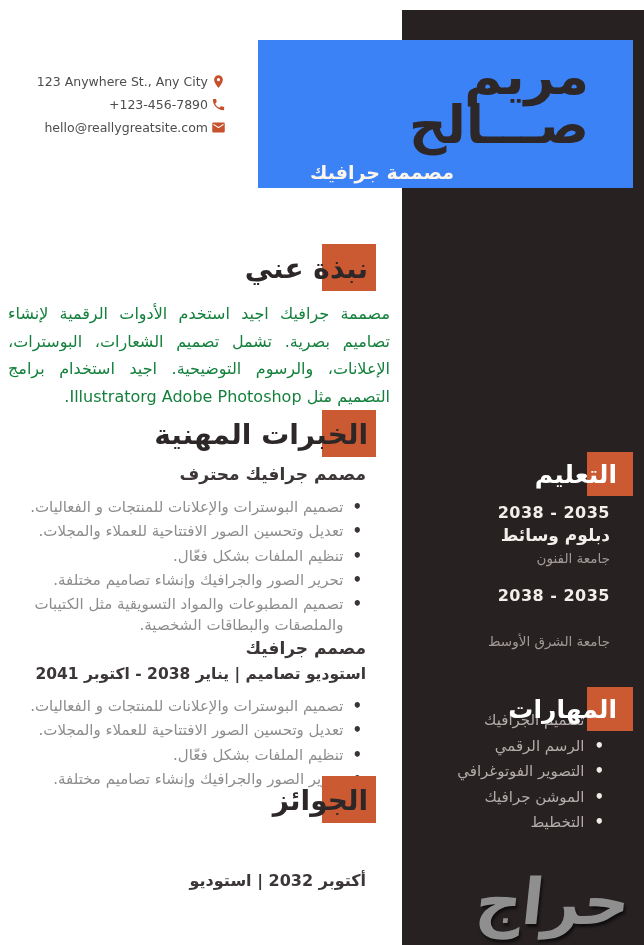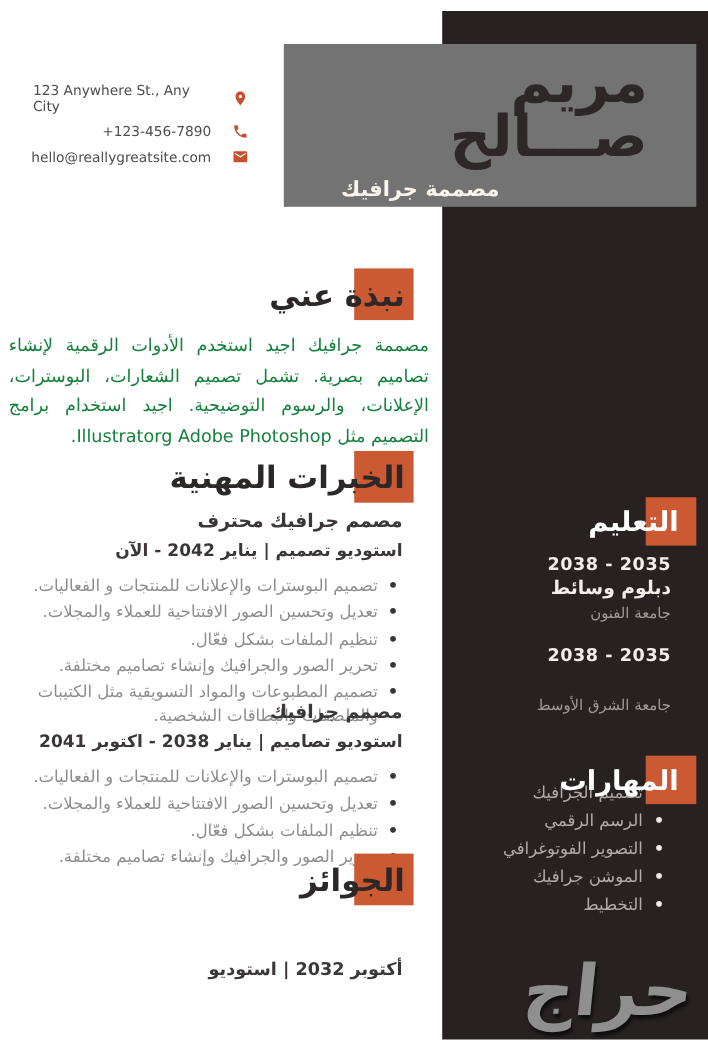--- a/index.html
+++ b/index.html
@@ -3,28 +3,28 @@
 <meta charset="utf-8">
 <style>
   html,body{margin:0;padding:0;}
   body{
     width:644px;height:945px;position:relative;overflow:hidden;
     background:#ffffff;
     font-family:"DejaVu Sans","Liberation Sans",sans-serif;
   }
   
   .dark-panel{position:absolute;left:402px;top:10px;width:242px;height:935px;background:#272122;}
-  .orange-header{position:absolute;left:258px;top:40px;width:375px;height:148px;background:#737373;z-index:3;}
+  .orange-header{position:absolute;left:258px;top:40px;width:375px;height:148px;background:#3b82f6;z-index:3;}
   
   .name-block{position:absolute;top:12px;right:44px;text-align:right;direction:rtl;
     color:#2d2728;font-weight:900;font-size:52px;line-height:.95;letter-spacing:-1px;}
   .subtitle{position:absolute;left:52px;bottom:5px;color:#fcf5ec;font-weight:700;font-size:19px;direction:rtl;}
   
   .contact{position:absolute;top:74px;left:30px;width:196px;}
-  .contact-row{display:flex;justify-content:flex-end;align-items:center;gap:19px;
+  .contact-row{display:flex;justify-content:flex-end;align-items:center;gap:3px;
     margin-bottom:8px;font-size:12.5px;color:#4d4d4d;}
   .contact-row svg{width:15px;height:15px;flex:0 0 auto;}
   
   .sec-heading{position:absolute;left:8px;width:384px;direction:rtl;}
   .sec-heading .sq{position:absolute;right:16px;top:-2px;width:54px;height:47px;background:#cb5a33;}
   .sec-heading h2{position:relative;margin:0;padding:6px 24px 0 0;text-align:right;
     font-size:28px;font-weight:900;color:#2d2728;line-height:1.2;}
   .about-body{position:absolute;top:300px;left:8px;width:382px;direction:rtl;
     text-align:justify;font-size:16px;line-height:1.72;color:#15803d;}
   .job{position:absolute;left:8px;width:384px;direction:rtl;text-align:right;}
@@ -98,21 +98,20 @@
 </div>
 <div class="about-body">مصممة جرافيك اجيد استخدم الأدوات الرقمية لإنشاء تصاميم بصرية. تشمل تصميم الشعارات، البوسترات، الإعلانات، والرسوم التوضيحية. اجيد استخدام برامج التصميم مثل Illustratorg Adobe Photoshop.</div>
 
 <div class="sec-heading" style="top:412px;">
   <div class="sq"></div>
   <h2>الخبرات المهنية</h2>
 </div>
 
 <div class="job" style="top:464px;text-align:right;">
   <div class="job-role">مصمم جرافيك محترف</div>
-  <div class="job-meta">استوديو تصميم |  يناير 2042 - الآن</div>
   <div class="bullets" id="job0-bullets">
       <div class="bullet">
         <span class="dot">•</span>
         <span class="txt">تصميم البوسترات والإعلانات للمنتجات و الفعاليات.</span>
       </div>
       <div class="bullet">
         <span class="dot">•</span>
         <span class="txt">تعديل وتحسين الصور الافتتاحية للعملاء والمجلات.</span>
       </div>
       <div class="bullet">

